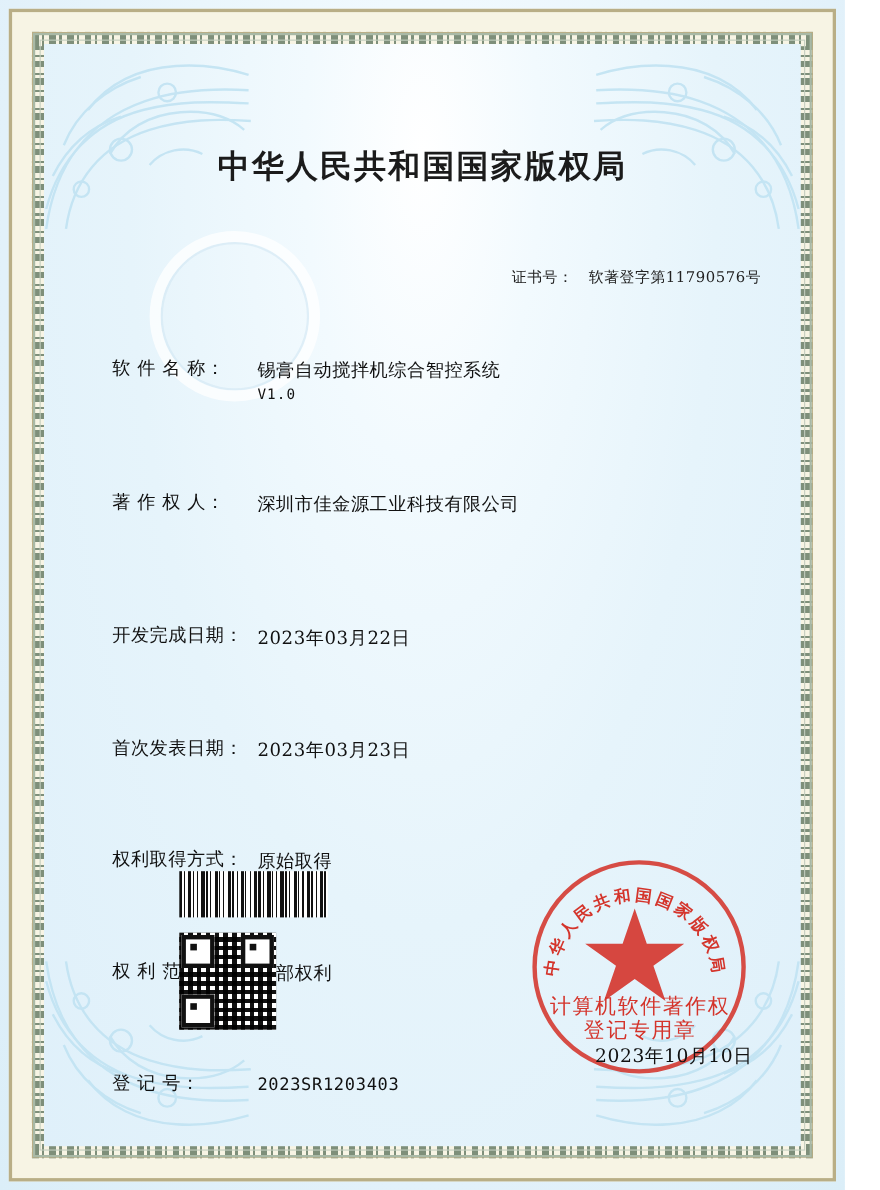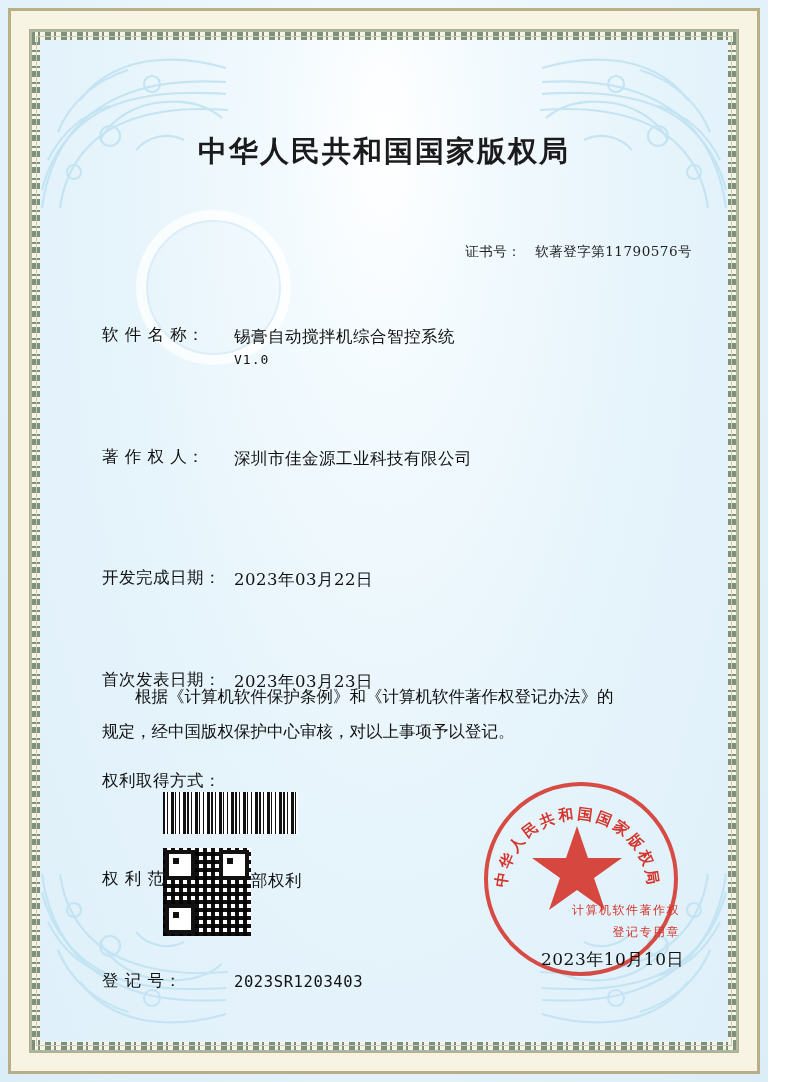--- a/index.html
+++ b/index.html
@@ -257,23 +257,23 @@
     width: 186px;
     height: 186px;
     color: #d4342b;
     font-size: 14px;
     font-weight: bold;
     letter-spacing: 2px;
   }
   .seal-line {
     position: absolute;
     left: 0; right: 0;
-    text-align: right;
+    text-align: center;
     color: #d4342b;
-    font-size: 12px;
+    font-size: 19px;
     letter-spacing: 1.5px;
     font-family: "DejaVu Serif", "Liberation Serif", serif;
   }
   .seal-line.l1 { top: 120px; }
   .seal-line.l2 { top: 142px; font-family: Liberation Mono, monospace; }
 
   .seal-date {
     position: absolute;
     right: 44px;
     top: 908px;
@@ -394,42 +394,39 @@
 
         <div class="field-row">
           <div class="field-label">首次发表日期：</div>
           <div class="field-value">2023年03月23日</div>
         </div>
 
         <div class="gap-md"></div>
 
         <div class="field-row">
           <div class="field-label">权利取得方式：</div>
+          <div class="field-value">原始取得</div>
         </div>
 
         <div class="gap-md"></div>
 
         <div class="field-row">
           <div class="field-label">权 利 范 围：</div>
           <div class="field-value">全部权利</div>
         </div>
 
         <div class="gap-md"></div>
 
         <div class="field-row">
           <div class="field-label">登 记 号：</div>
           <div class="field-value mono">2023SR1203403</div>
         </div>
 
       </div>
 
-      <div class="statement">
-        <p class="indent">根据《计算机软件保护条例》和《计算机软件著作权登记办法》的</p>
-        <p>规定，经中国版权保护中心审核，对以上事项予以登记。</p>
-      </div>
 
       <div class="barcode"></div>
 
       <div class="qrcode">
         <div class="qr-eye tl"></div>
         <div class="qr-eye tr"></div>
         <div class="qr-eye bl"></div>
       </div>
 
       <div class="seal-wrap">

